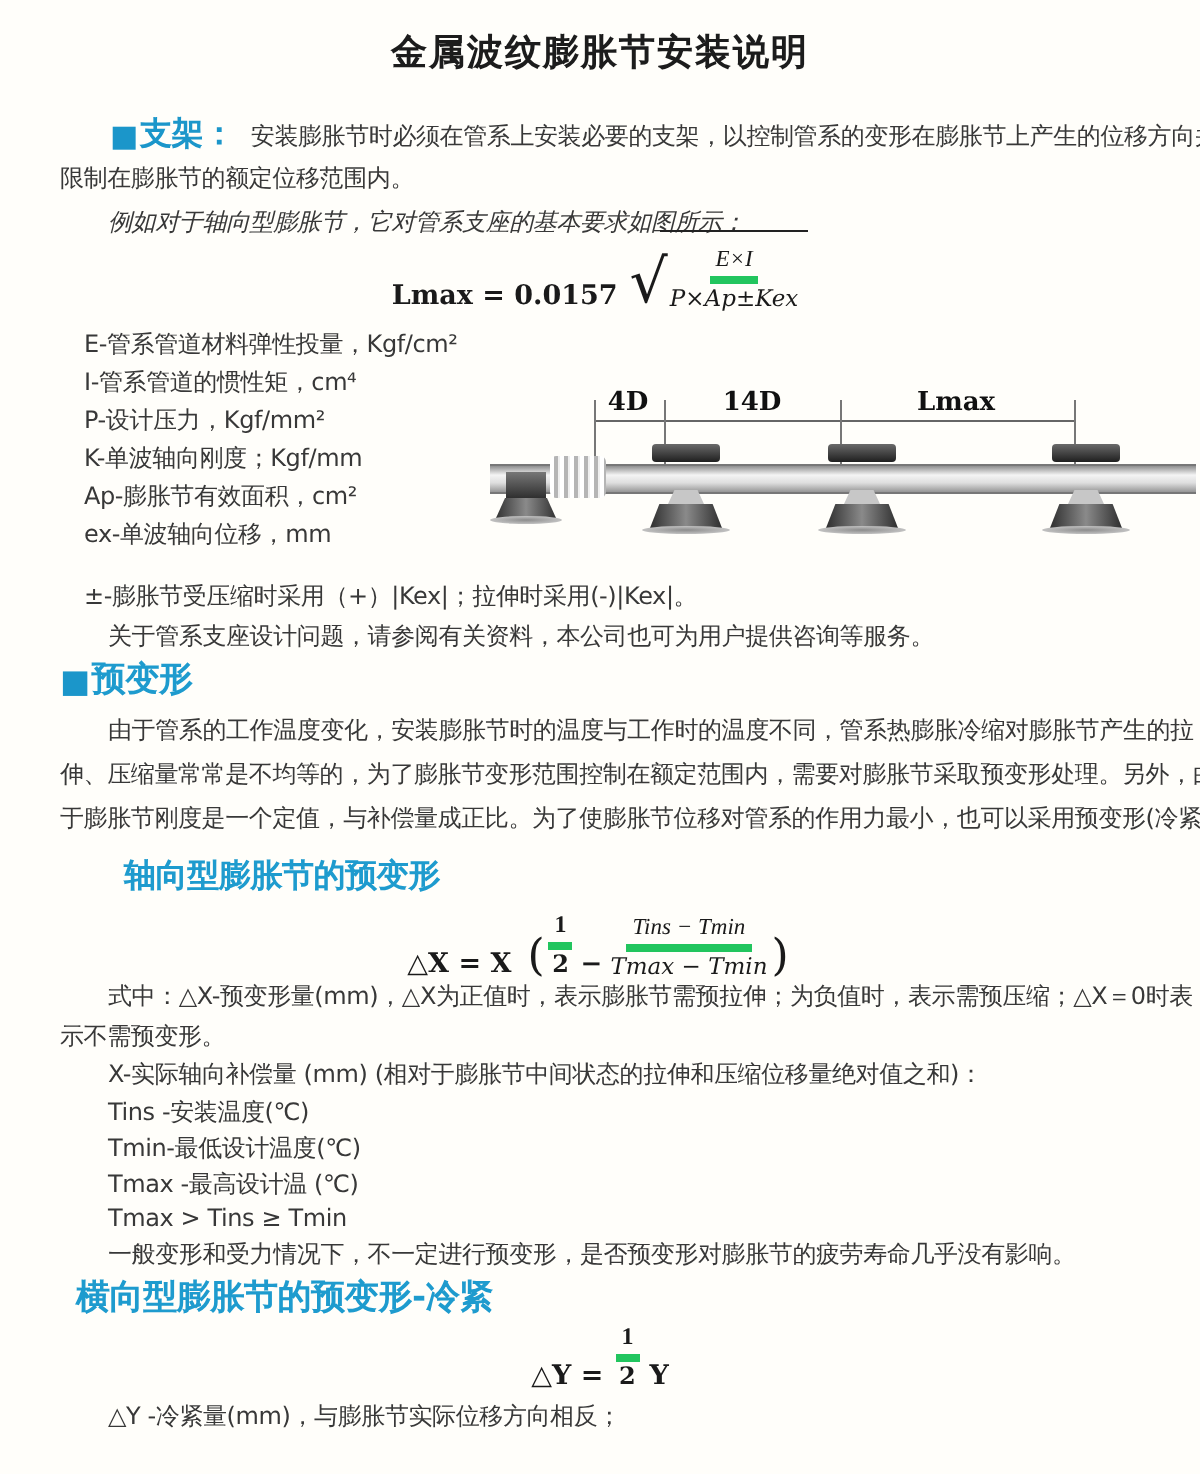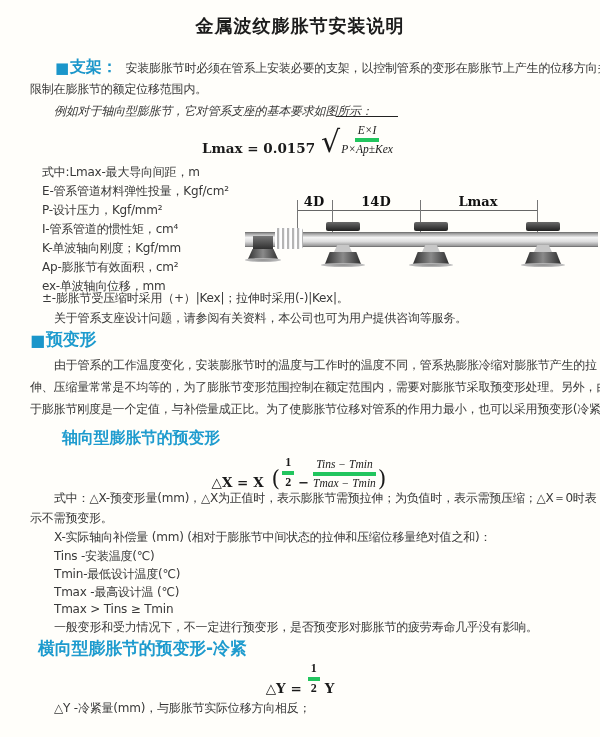--- a/index.html
+++ b/index.html
@@ -18,21 +18,21 @@
 
   
   .formula{left:0;width:100%;display:flex;justify-content:center;align-items:flex-end;
            font-family:"DejaVu Serif","DejaVu Sans",serif;color:#1a1a1a;}
   .f-lhs{font-weight:bold;font-size:13.5px;margin-right:6px;}
   .radical{font-size:30px;font-weight:400;line-height:28px;margin-right:-4px;}
   .sqrt-body{display:inline-block;border-top:1.5px solid #222;padding:2px 5px 0 5px;}
   .frac{display:inline-flex;flex-direction:column;align-items:center;
         font-style:italic;font-size:11.5px;line-height:1.15;}
   .frac .top{border-bottom:4px solid #22c55e;padding:0 3px 1px 3px;font-family:Liberation Serif, serif;}
-  .frac .bot{padding-top:1px;font-family:Liberation Serif, serif;}
+  .frac .bot{padding-top:1px;}
   .frac.upright{font-style:normal;font-weight:bold;font-size:12px;}
   .paren{font-size:22px;font-weight:400;line-height:1;margin:0 2px;}
   .f-op{font-size:13px;font-weight:bold;margin:0 4px;}
   .f-rhs{font-weight:bold;font-size:13.5px;margin-left:5px;}
 
   
   .defs{top:163px;left:42px;}
   .defs div{height:19px;line-height:19px;white-space:nowrap;letter-spacing:-0.2px;font-size:12px;}
   .defs div.indent{margin-left:0;}
 
@@ -90,24 +90,23 @@
     <span class="radical">√</span>
     <span class="sqrt-body">
       <span class="frac">
         <span class="top">E×I</span>
         <span class="bot">P×Ap±Kex</span>
       </span>
     </span>
   </div>
 
   <div class="abs defs">
-    <div>式中:Lmax-最大导向间距，m</div>
     <div class="indent">E-管系管道材料弹性投量，Kgf/cm²</div>
+    <div class="indent">I-管系管道的惯性矩，cm⁴</div>
     <div class="indent">P-设计压力，Kgf/mm²</div>
-    <div class="indent">I-管系管道的惯性矩，cm⁴</div>
     <div class="indent">K-单波轴向刚度；Kgf/mm</div>
     <div class="indent">Ap-膨胀节有效面积，cm²</div>
     <div class="indent">ex-单波轴向位移，mm</div>
   </div>
   <div class="abs nowrap" style="top:290px;left:42px;">±-膨胀节受压缩时采用（+）|Kex|；拉伸时采用(-)|Kex|。</div>
   <div class="abs nowrap" style="top:310px;left:54px;text-align:center;">关于管系支座设计问题，请参阅有关资料，本公司也可为用户提供咨询等服务。</div>
 
   <div class="abs diagram">
     <div class="dim-line"></div>
     <div class="tick" style="left:52px;"></div>

